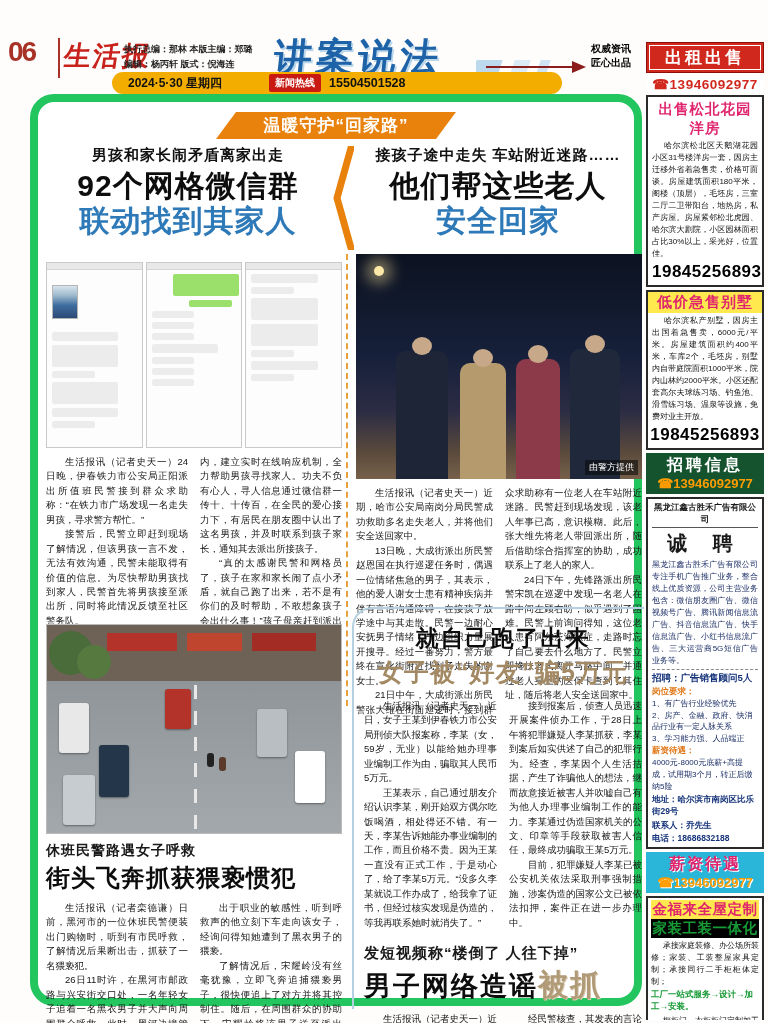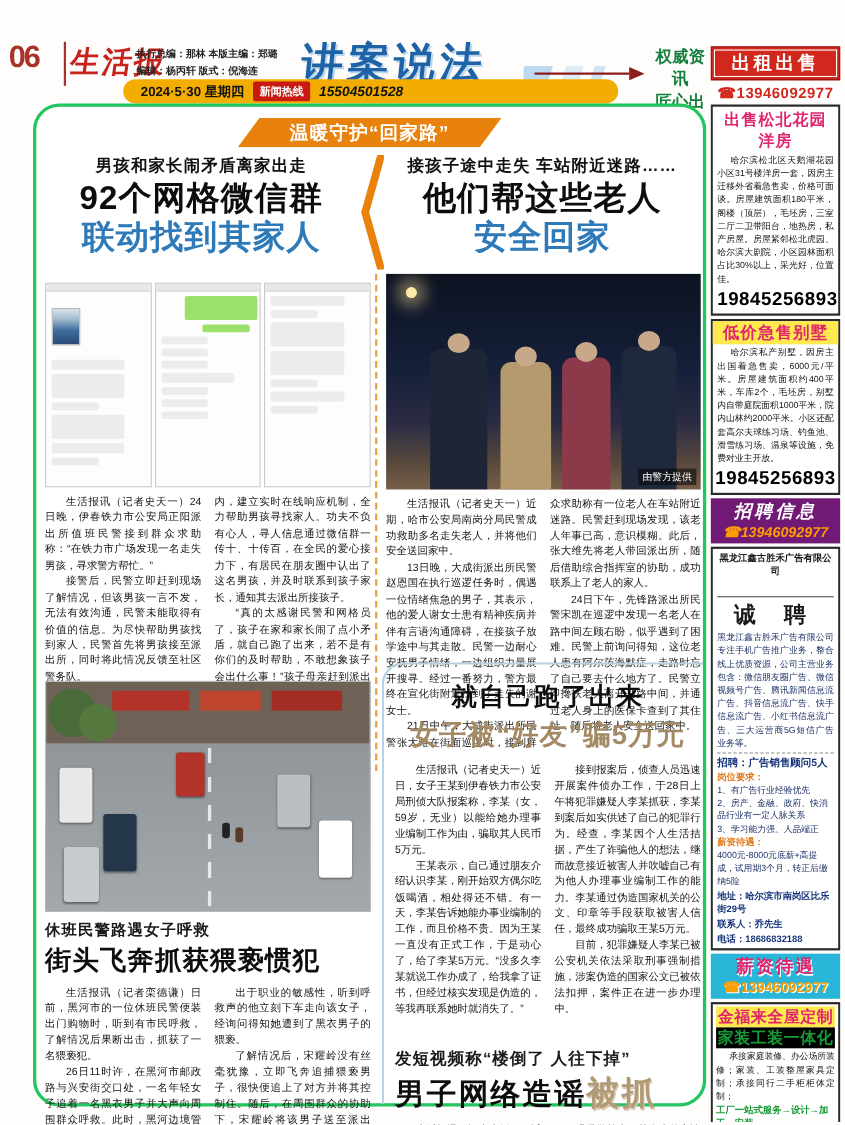--- a/index.html
+++ b/index.html
@@ -8,28 +8,28 @@
   .page { position:relative; width:768px; height:1023px; background:#fefdfb; overflow:hidden; }
 
   
   .hdr { position:absolute; top:30px; left:6px; width:640px; height:62px; }
   .pgnum { position:absolute; left:2px; top:6px; font-size:28px; font-weight:700; color:#a83228; letter-spacing:-2px; }
   .hdr-div { position:absolute; left:52px; top:8px; width:2px; height:40px; background:#a83228; }
   .paper-logo { position:absolute; left:58px; top:8px; font-size:27px; font-weight:900; color:#c8221c; transform:skewX(-8deg); letter-spacing:2px; }
   .staff { position:absolute; left:118px; top:12px; font-size:9px; line-height:1.7; font-weight:700; color:#222; }
   .sec-title { position:absolute; left:268px; top:2px; font-size:38px; font-weight:900; color:#1e63a8; transform:skewX(-6deg); letter-spacing:4px; text-shadow:2px 2px 0 #bcd6ea; }
   .deco-arrow { position:absolute; left:470px; top:26px; }
-  .slogan { position:absolute; left:585px; top:12px; font-size:15px; font-weight:900; color:#15803d; line-height:1.35; text-align:center; }
+  .slogan { position:absolute; left:585px; top:12px; font-size:10px; font-weight:900; color:#000000; line-height:1.35; text-align:center; }
   .datebar { position:absolute; top:72px; left:112px; width:450px; height:22px; background:#f2ad00; border-radius:12px; display:flex; align-items:center; gap:8px; padding:0 16px; }
   .datebar .d { font-size:12px; font-weight:700; color:#111; }
-  .hotline-badge { background:#c81a12; color:#fff; font-size:10px; font-weight:700; padding:2px 6px; border-radius:2px; }
-  .hotline-num { font-size:12.5px; font-weight:700; color:#111;font-style:italic; }
-
-  
-  .mainbox { position:absolute; top:94px; left:30px; width:612px; height:912px; border:3px solid #22c55e; border-radius:24px; background:#fff; }
+  .hotline-badge { background:#c81a12; color:#fff; font-size:10px; font-weight:700; padding:2px 6px; border-radius:2px;margin-left:39px; }
+  .hotline-num { font-size:12.5px; font-weight:700; color:#111; }
+
+  
+  .mainbox { position:absolute; top:94px; left:30px; width:612px; height:912px; border:8px solid #22c55e; border-radius:24px; background:#fff; }
   .badge { position:absolute; top:10px; left:50%; transform:translateX(-50%); width:240px; height:27px; background:#e8820c; color:#fff; font-size:17px; font-weight:900; text-align:center; line-height:27px; letter-spacing:1px; clip-path:polygon(20px 0, 100% 0, calc(100% - 20px) 100%, 0 100%); }
   .headrow { position:absolute; top:44px; left:8px; width:594px; display:flex; align-items:stretch; }
   .headcell { flex:1; text-align:center; }
   .kicker { font-size:15px; font-weight:700; letter-spacing:1px; color:#111; margin-bottom:4px; }
   .bigtitle { font-size:30px; font-weight:900; line-height:1.15; color:#0d0d0d; letter-spacing:1px; }
   .bigtitle.blue { color:#2e7ab8; }
   .chev { width:26px; display:flex; align-items:center; justify-content:center; }
 
   
   .col-dash { position:absolute; left:308px; top:152px; height:452px; border-left:2px dashed #e8a03c; }
@@ -38,21 +38,21 @@
   .chatrow { display:flex; gap:3px; height:186px; }
   .chat-panel { flex:1; background:#fdfdfd; border:1px solid #c9c9c9; position:relative; overflow:hidden; }
   .chat-top { height:7px; background:#e8e8e8; border-bottom:1px solid #d5d5d5; }
   .bub { background:#ececec; border-radius:2px; margin:4px 5px 0 5px; height:9px; width:70%; }
   .bub.s { width:45%; height:7px; }
   .bub.g { background:#9ae06a; margin-left:28%; }
   .bub.tall { height:22px; }
   .boyphoto { position:absolute; left:5px; top:22px; width:26px; height:34px; background:linear-gradient(180deg,#d8e4ee 0%,#9db8cc 30%,#3f6ea0 60%,#2c4a74 100%); border:1px solid #b5b5b5; }
   .body2col { column-count:2; column-gap:12px; font-size:9.5px; line-height:1.52; text-align:justify; color:#141414; margin-top:7px; }
   .body2col p { text-indent:2em; margin:0; }
-  .photo-night { position:relative; height:196px; background:linear-gradient(180deg,#0c1220 0%,#16203a 45%,#2c2c44 70%,#5a4a3c 88%,#77604a 100%); overflow:hidden; }
+  .photo-night { position:relative; height:225px; background:linear-gradient(180deg,#0c1220 0%,#16203a 45%,#2c2c44 70%,#5a4a3c 88%,#77604a 100%); overflow:hidden; }
   .fig { position:absolute; bottom:0; border-radius:10px 10px 0 0; }
   .fig.p1 { left:40px; width:52px; height:128px; background:#1d2537; }
   .fig.p2 { left:104px; width:46px; height:116px; background:#b59a6d; }
   .fig.p3 { left:160px; width:44px; height:120px; background:#8c3a4a; }
   .fig.p4 { left:214px; width:50px; height:130px; background:#20283c; }
   .fig-head { position:absolute; top:-14px; left:50%; transform:translateX(-50%); width:20px; height:18px; border-radius:50%; background:#c7a98a; }
   .lamp { position:absolute; left:18px; top:12px; width:10px; height:10px; border-radius:50%; background:#ffe9a8; box-shadow:0 0 14px 8px rgba(255,230,160,.45); }
   .photo-credit { position:absolute; right:4px; bottom:4px; background:rgba(10,10,10,.6); color:#fff; font-size:9px; padding:1px 4px; }
 
   
@@ -65,40 +65,40 @@
   .lane { position:absolute; left:50%; top:60px; bottom:0; width:3px; background:repeating-linear-gradient(180deg,#e8e8e8 0 14px, transparent 14px 26px); }
   .car { position:absolute; border-radius:3px; box-shadow:0 1px 2px rgba(0,0,0,.4); }
   .ped { position:absolute; width:7px; height:14px; border-radius:3px; background:#222; }
   .street-kicker { font-size:14px; font-weight:700; margin-top:8px; letter-spacing:1px; }
   .street-title { font-size:24px; font-weight:900; letter-spacing:1px; margin-top:2px; color:#0d0d0d; }
 
   
   .rb { position:absolute; top:505px; left:314px; width:292px; height:402px; border-top:2px solid #b5d0e0; border-left:2px solid #b5d0e0; border-radius:20px 0 0 0; padding:14px 2px 0 10px; }
   .fraud-t1 { text-align:center; font-size:23px; font-weight:900; color:#0d0d0d; letter-spacing:2px; }
   .fraud-t2 { text-align:center; font-size:25px; font-weight:900; color:#a38a64; letter-spacing:1px; margin-top:2px; }
-  .rumor-kicker { font-size:15px; font-weight:700; margin-top:28px; letter-spacing:1px; }
+  .rumor-kicker { font-size:15px; font-weight:700; margin-top:14px; letter-spacing:1px; }
   .rumor-title { margin-top:2px; }
   .rumor-title .b1 { font-size:27px; font-weight:900; color:#0d0d0d; letter-spacing:2px; }
   .rumor-title .b2 { font-size:30px; font-weight:900; color:#b09a78; letter-spacing:2px; text-shadow:1px 1px 0 #d8c9ae; }
 
   
   .sidebar { position:absolute; top:42px; left:646px; width:118px; height:978px; display:flex; flex-direction:column; gap:3px; overflow:hidden; }
   .sb-hdr-red { background:#d1281e; border:1px solid #8e0f0a; padding:2px; }
   .sb-hdr-red .t { border:1px solid #fff; color:#fff; font-weight:900; font-size:17px; text-align:center; letter-spacing:3px; }
   .sb-phone { background:#fff; color:#d1281e; font-weight:900; font-size:13.5px; text-align:center; letter-spacing:.5px; }
   .adbox { border:2px solid #2a2a2a; background:#fff; padding:3px 4px; }
   .ad-title-mag { color:#e0246e; font-size:14.5px; font-weight:900; text-align:center; letter-spacing:1px; }
   .ad-body { font-size:8px; line-height:1.5; text-align:justify; color:#111; margin-top:2px; }
   .ad-body.ind { text-indent:1.5em; }
   .ad-phone { font-size:17px; font-weight:900; text-align:center; color:#000; margin-top:2px; letter-spacing:.5px; }
   .villa-hdr { background:#ffe94f; color:#e0246e; font-size:15px; font-weight:900; text-align:center; letter-spacing:1px; padding:1px 0; }
-  .sb-hdr-blue { background:#701a75; padding:2px 0 3px 0;font-style:italic; }
+  .sb-hdr-blue { background:#14532d; padding:2px 0 3px 0; }
   .sb-hdr-blue .t { color:#fff; font-weight:900; font-size:16px; text-align:center; letter-spacing:3px; }
   .sb-hdr-blue .p { color:#ff9c00; font-weight:900; font-size:13px; text-align:center; }
-  .company { font-size:8.5px; font-weight:700; text-align:center; border-bottom:1px solid #555; padding-bottom:16px; }
+  .company { font-size:8.5px; font-weight:700; text-align:center; border-bottom:1px solid #555; padding-bottom:1px; }
   .chengpin { font-size:20px; font-weight:900; text-align:center; letter-spacing:10px; padding:2px 0; }
   .job-body { font-size:8px; line-height:1.5; text-align:justify; color:#1c2f66; }
   .job-recruit { font-size:9.5px; font-weight:900; color:#15337a; border-top:1px dashed #888; margin-top:2px; padding-top:2px; }
   .job-label { font-size:8.5px; font-weight:900; color:#e07818; margin-top:1px; }
   .job-item { font-size:8px; color:#1c2f66; line-height:1.45; }
   .job-addr { font-size:8.5px; font-weight:700; color:#15337a; line-height:1.45; margin-top:1px; }
   .sb-hdr-cyan { background:#29b6d8; padding:2px 0 3px 0; }
   .sb-hdr-cyan .t { color:#e0246e; font-weight:900; font-size:16px; text-align:center; letter-spacing:2px; text-shadow:1px 1px 0 #fff; }
   .sb-hdr-cyan .p { color:#ff9c00; font-weight:900; font-size:13px; text-align:center; text-shadow:1px 1px 0 #fff; }
   .jin-box { border:2px solid #2a2a2a; background:#fff; padding:2px 3px; }

